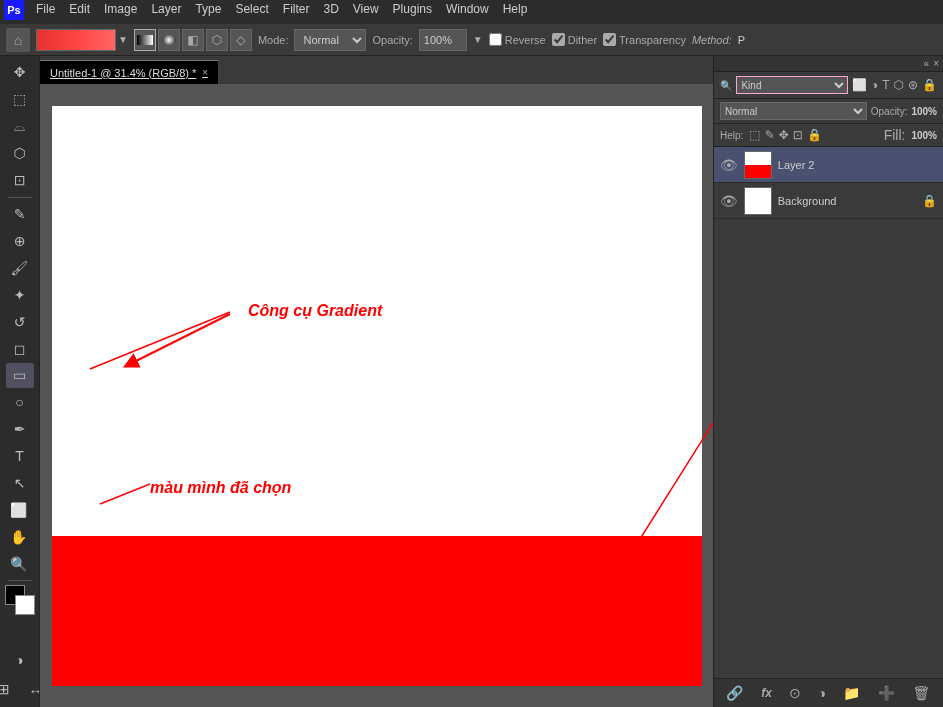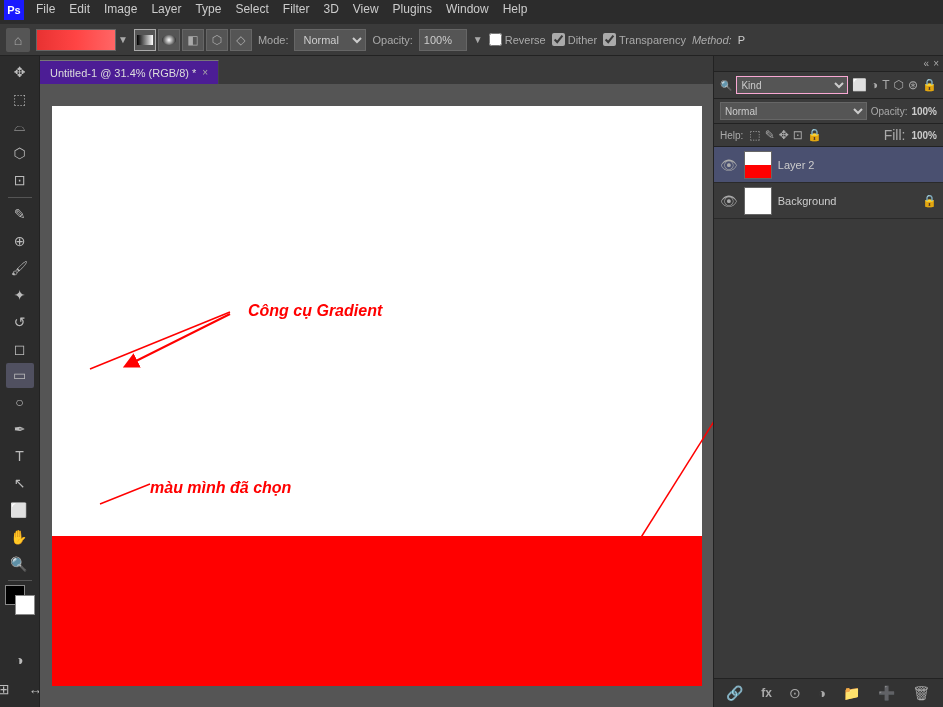--- a/index.html
+++ b/index.html
@@ -32,21 +32,21 @@
     
     .toolbar { width: 40px; background: #2c2c2c; display: flex; flex-direction: column; align-items: center; padding: 4px 0; gap: 2px; flex-shrink: 0; border-right: 1px solid #222; overflow: hidden; }
     .tool-btn { width: 28px; height: 28px; display: flex; align-items: center; justify-content: center; cursor: pointer; border-radius: 2px; color: #bbb; font-size: 14px; }
     .tool-btn.active { background: #505060; }
     .tool-separator { width: 24px; height: 1px; background: #555; margin: 2px 0; }
     .fg-box { width: 20px; height: 20px; background: #000; border: 1px solid #888; position: relative; }
     .color-box-wrapper { position: relative; width: 30px; height: 30px; }
 
     
     .tab-bar { background: #3a3a3a; height: 28px; display: flex; align-items: flex-end; flex-shrink: 0; }
-    .tab { display: flex; align-items: center; gap: 6px; background: #4c1d95; height: 24px; padding: 0 10px; font-size: 11px; color: #ddd; cursor: pointer; border-top: 1px solid #777; border-right: 1px solid #444; }
+    .tab { display: flex; align-items: center; gap: 6px; background: #000000; height: 24px; padding: 0 10px; font-size: 11px; color: #ddd; cursor: pointer; border-top: 1px solid #777; border-right: 1px solid #444; text-decoration: underline; }
     .tab .close-icon { font-size: 10px; color: #aaa; }
 
     
     .canvas-wrap { display: flex; flex-direction: column; flex: 1; }
     .canvas-area { flex: 1; background: #555; display: flex; align-items: center; justify-content: center; position: relative; overflow: hidden; }
     .canvas { width: 650px; height: 580px; background: white; position: relative; overflow: hidden; }
     .canvas-gradient { position: absolute; bottom: 0; left: 0; right: 0; height: 150px; background: red; }
     .canvas-annotation { position: absolute; color: red; font-weight: bold; font-size: 16px; font-style: italic; }
 
     
@@ -296,21 +296,21 @@
         <div class="layer-thumb">
           <div class="layer-thumb-white"></div>
         </div>
         <span class="layer-name">Background</span>
         <span class="layer-lock-icon">🔒</span>
       </div>
     </div>
 
     <div class="panel-footer">
       <span class="footer-btn">🔗</span>
-      <span class="footer-btn" style="font-weight:bold;font-size:12px;">fx</span>
+      <span class="footer-btn" style="font-style:italic;font-weight:bold;font-size:12px;">fx</span>
       <span class="footer-btn">⊙</span>
       <span class="footer-btn">◑</span>
       <span class="footer-btn">📁</span>
       <span class="footer-btn">➕</span>
       <span class="footer-btn">🗑</span>
     </div>
   </div>
 
 </div>
 

